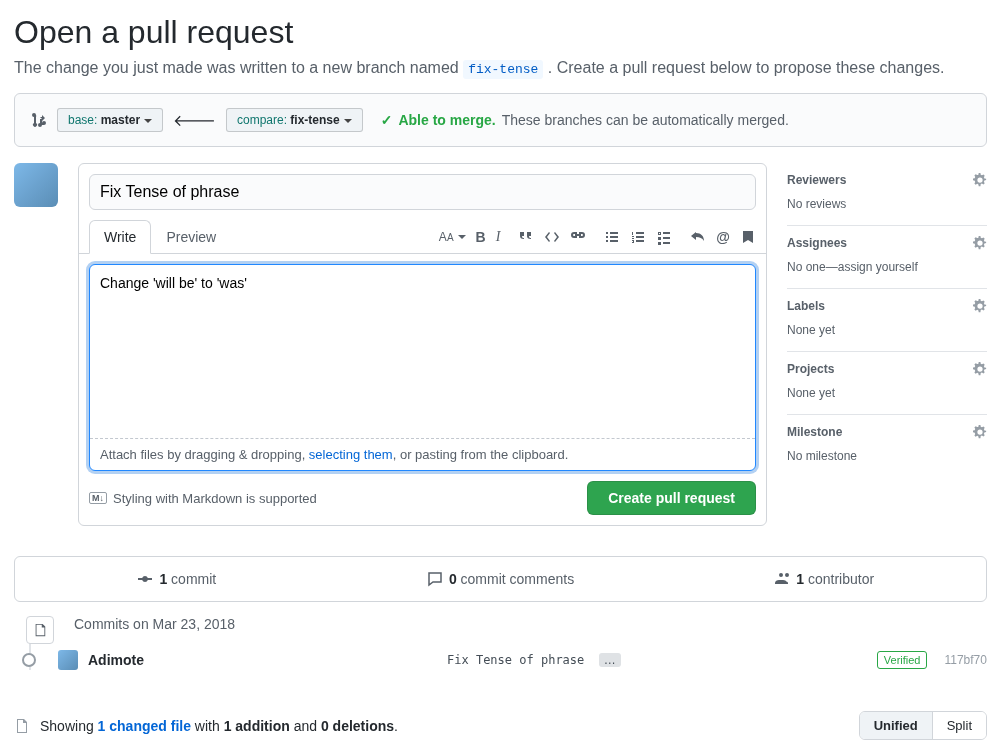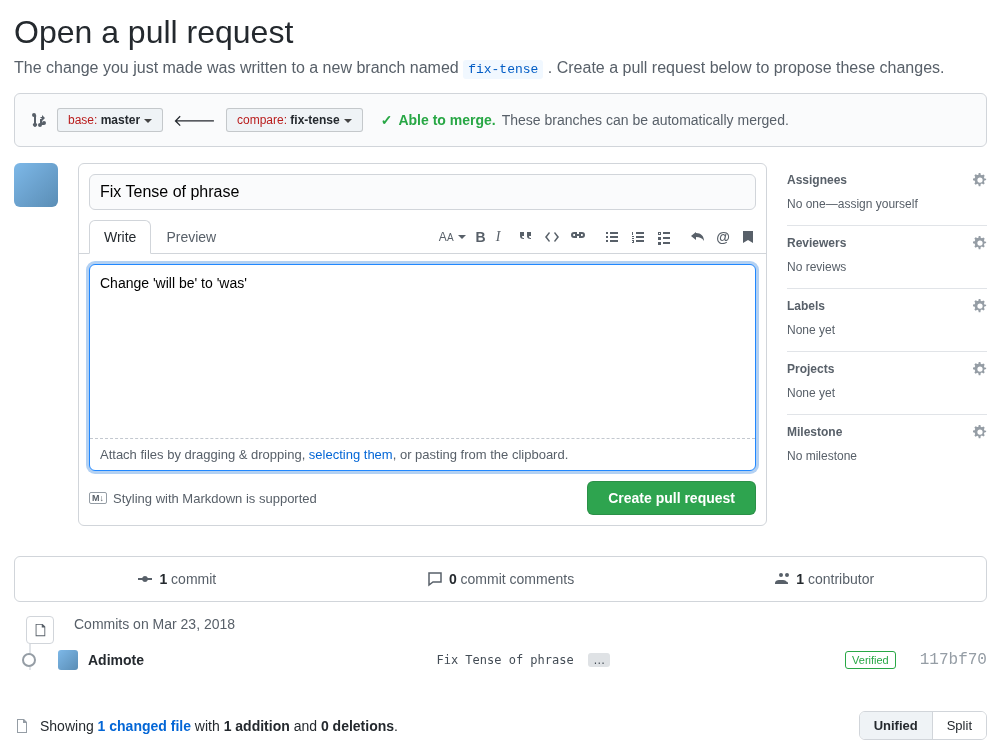--- a/index.html
+++ b/index.html
@@ -31,21 +31,21 @@
     margin-bottom: 16px;
   }
   .btn-select {
     background: #eff3f6;
     border: 1px solid rgba(27,31,35,0.2);
     border-radius: 3px;
     padding: 4px 10px;
     font-size: 12px;
     cursor: pointer;
   }
-  .btn-select .light { color: #b91c1c; }
+  .btn-select .light { color: #0f766e; }
   .btn-select .strong { font-weight: 600; }
   .caret {
     display: inline-block;
     width: 0; height: 0;
     border-left: 4px solid transparent;
     border-right: 4px solid transparent;
     border-top: 4px solid #444;
     margin-left: 4px;
     vertical-align: middle;
   }
@@ -211,21 +211,21 @@
     align-items: center;
   }
   .verified {
     border: 1px solid #28a745;
     color: #28a745;
     font-size: 11px;
     padding: 2px 6px;
     border-radius: 3px;
     margin-left: auto;
   }
-  .sha { font-family: Liberation Mono, monospace; font-size: 16px; color: #959da5; margin-left: 14px; }
+  .sha { font-family: Liberation Sans, sans-serif; font-size: 12px; color: #959da5; margin-left: 7px; }
 
   .diff-row {
     margin-top: 41px;
     display: flex;
     align-items: center;
     gap: 10px;
   }
   .diff-text { color: #24292e; }
   .diff-text .link { color: #0366d6; font-weight: 600; }
   .diff-text .add { font-weight: 600; }
@@ -340,37 +340,37 @@
         <span style="border:1px solid #959da5;border-radius:2px;padding:0 2px;font-size:9px;font-weight:700;">M↓</span>
         <span>Styling with Markdown is supported</span>
       </span>
       <button class="create-btn">Create pull request</button>
     </div>
   </div>
 
   <div class="sidebar">
     <div class="side-sec">
       <div class="hdr">
+        <span>Reviewers</span>
+        <svg class="gear" viewBox="0 0 16 16">
+            <path d="M8 5a3 3 0 1 0 0 6 3 3 0 0 0 0-6zm7 3l-2 .5a5 5 0 0 1-.6 1.4l1 1.8-1.4 1.4-1.8-1a5 5 0 0 1-1.4.6L8.5 15h-2l-.3-2a5 5 0 0 1-1.4-.6l-1.8 1L1.6 12l1-1.8A5 5 0 0 1 2 8.8L0 8.3v-2l2-.3a5 5 0 0 1 .6-1.4l-1-1.8L3 1.4l1.8 1A5 5 0 0 1 6.2 2L6.5 0h2l.3 2a5 5 0 0 1 1.4.6l1.8-1L13.4 3l-1 1.8c.3.4.5.9.6 1.4l2 .3v2z"></path>
+          </svg>
+      </div>
+      <div class="val">No reviews</div>
+    </div>
+    <div class="side-sec">
+      <div class="hdr">
         <span>Assignees</span>
         <svg class="gear" viewBox="0 0 16 16">
             <path d="M8 5a3 3 0 1 0 0 6 3 3 0 0 0 0-6zm7 3l-2 .5a5 5 0 0 1-.6 1.4l1 1.8-1.4 1.4-1.8-1a5 5 0 0 1-1.4.6L8.5 15h-2l-.3-2a5 5 0 0 1-1.4-.6l-1.8 1L1.6 12l1-1.8A5 5 0 0 1 2 8.8L0 8.3v-2l2-.3a5 5 0 0 1 .6-1.4l-1-1.8L3 1.4l1.8 1A5 5 0 0 1 6.2 2L6.5 0h2l.3 2a5 5 0 0 1 1.4.6l1.8-1L13.4 3l-1 1.8c.3.4.5.9.6 1.4l2 .3v2z"></path>
           </svg>
       </div>
       <div class="val">
         <span>No one—</span><span class="link">assign yourself</span>
       </div>
-    </div>
-    <div class="side-sec">
-      <div class="hdr">
-        <span>Reviewers</span>
-        <svg class="gear" viewBox="0 0 16 16">
-            <path d="M8 5a3 3 0 1 0 0 6 3 3 0 0 0 0-6zm7 3l-2 .5a5 5 0 0 1-.6 1.4l1 1.8-1.4 1.4-1.8-1a5 5 0 0 1-1.4.6L8.5 15h-2l-.3-2a5 5 0 0 1-1.4-.6l-1.8 1L1.6 12l1-1.8A5 5 0 0 1 2 8.8L0 8.3v-2l2-.3a5 5 0 0 1 .6-1.4l-1-1.8L3 1.4l1.8 1A5 5 0 0 1 6.2 2L6.5 0h2l.3 2a5 5 0 0 1 1.4.6l1.8-1L13.4 3l-1 1.8c.3.4.5.9.6 1.4l2 .3v2z"></path>
-          </svg>
-      </div>
-      <div class="val">No reviews</div>
     </div>
     <div class="side-sec">
       <div class="hdr">
         <span>Labels</span>
         <svg class="gear" viewBox="0 0 16 16">
             <path d="M8 5a3 3 0 1 0 0 6 3 3 0 0 0 0-6zm7 3l-2 .5a5 5 0 0 1-.6 1.4l1 1.8-1.4 1.4-1.8-1a5 5 0 0 1-1.4.6L8.5 15h-2l-.3-2a5 5 0 0 1-1.4-.6l-1.8 1L1.6 12l1-1.8A5 5 0 0 1 2 8.8L0 8.3v-2l2-.3a5 5 0 0 1 .6-1.4l-1-1.8L3 1.4l1.8 1A5 5 0 0 1 6.2 2L6.5 0h2l.3 2a5 5 0 0 1 1.4.6l1.8-1L13.4 3l-1 1.8c.3.4.5.9.6 1.4l2 .3v2z"></path>
           </svg>
       </div>
       <div class="val">None yet</div>
     </div>

